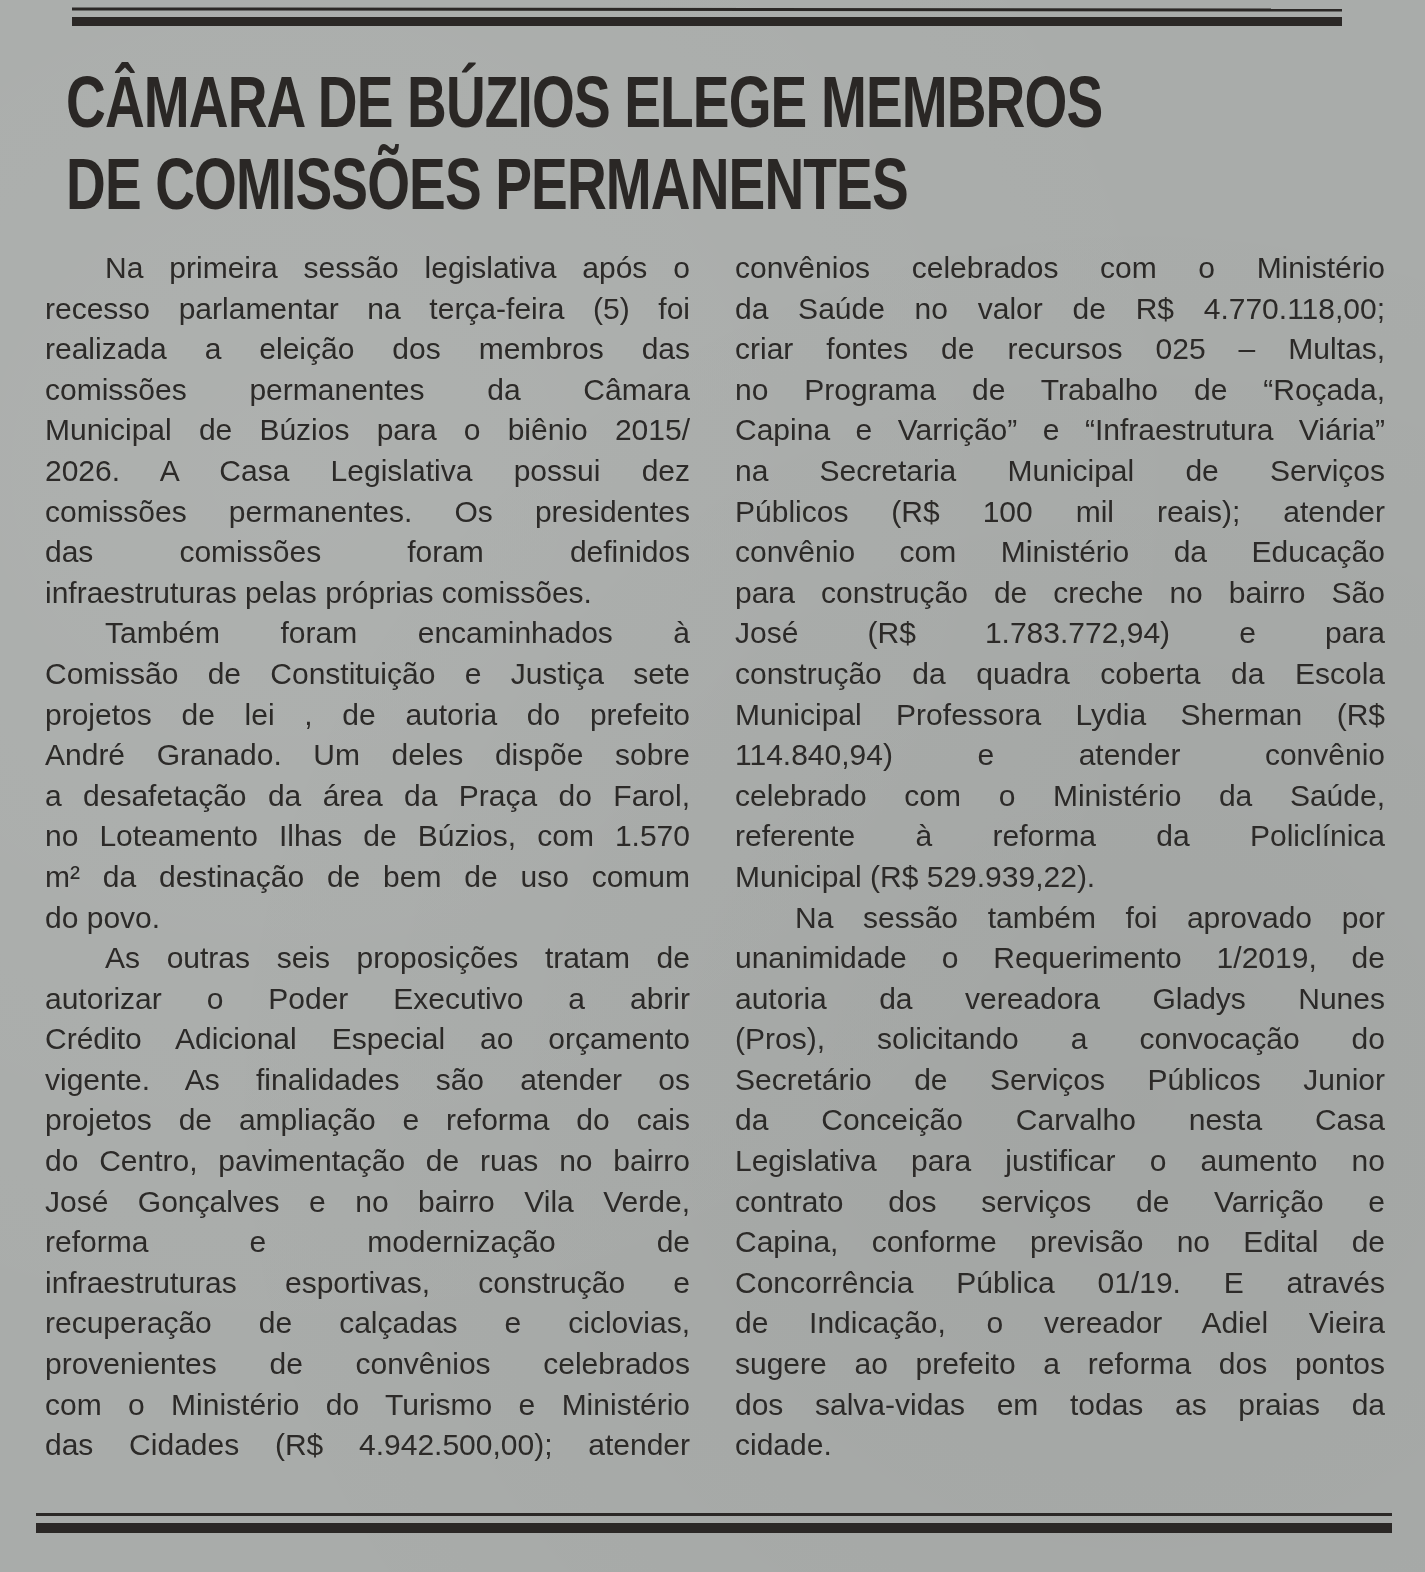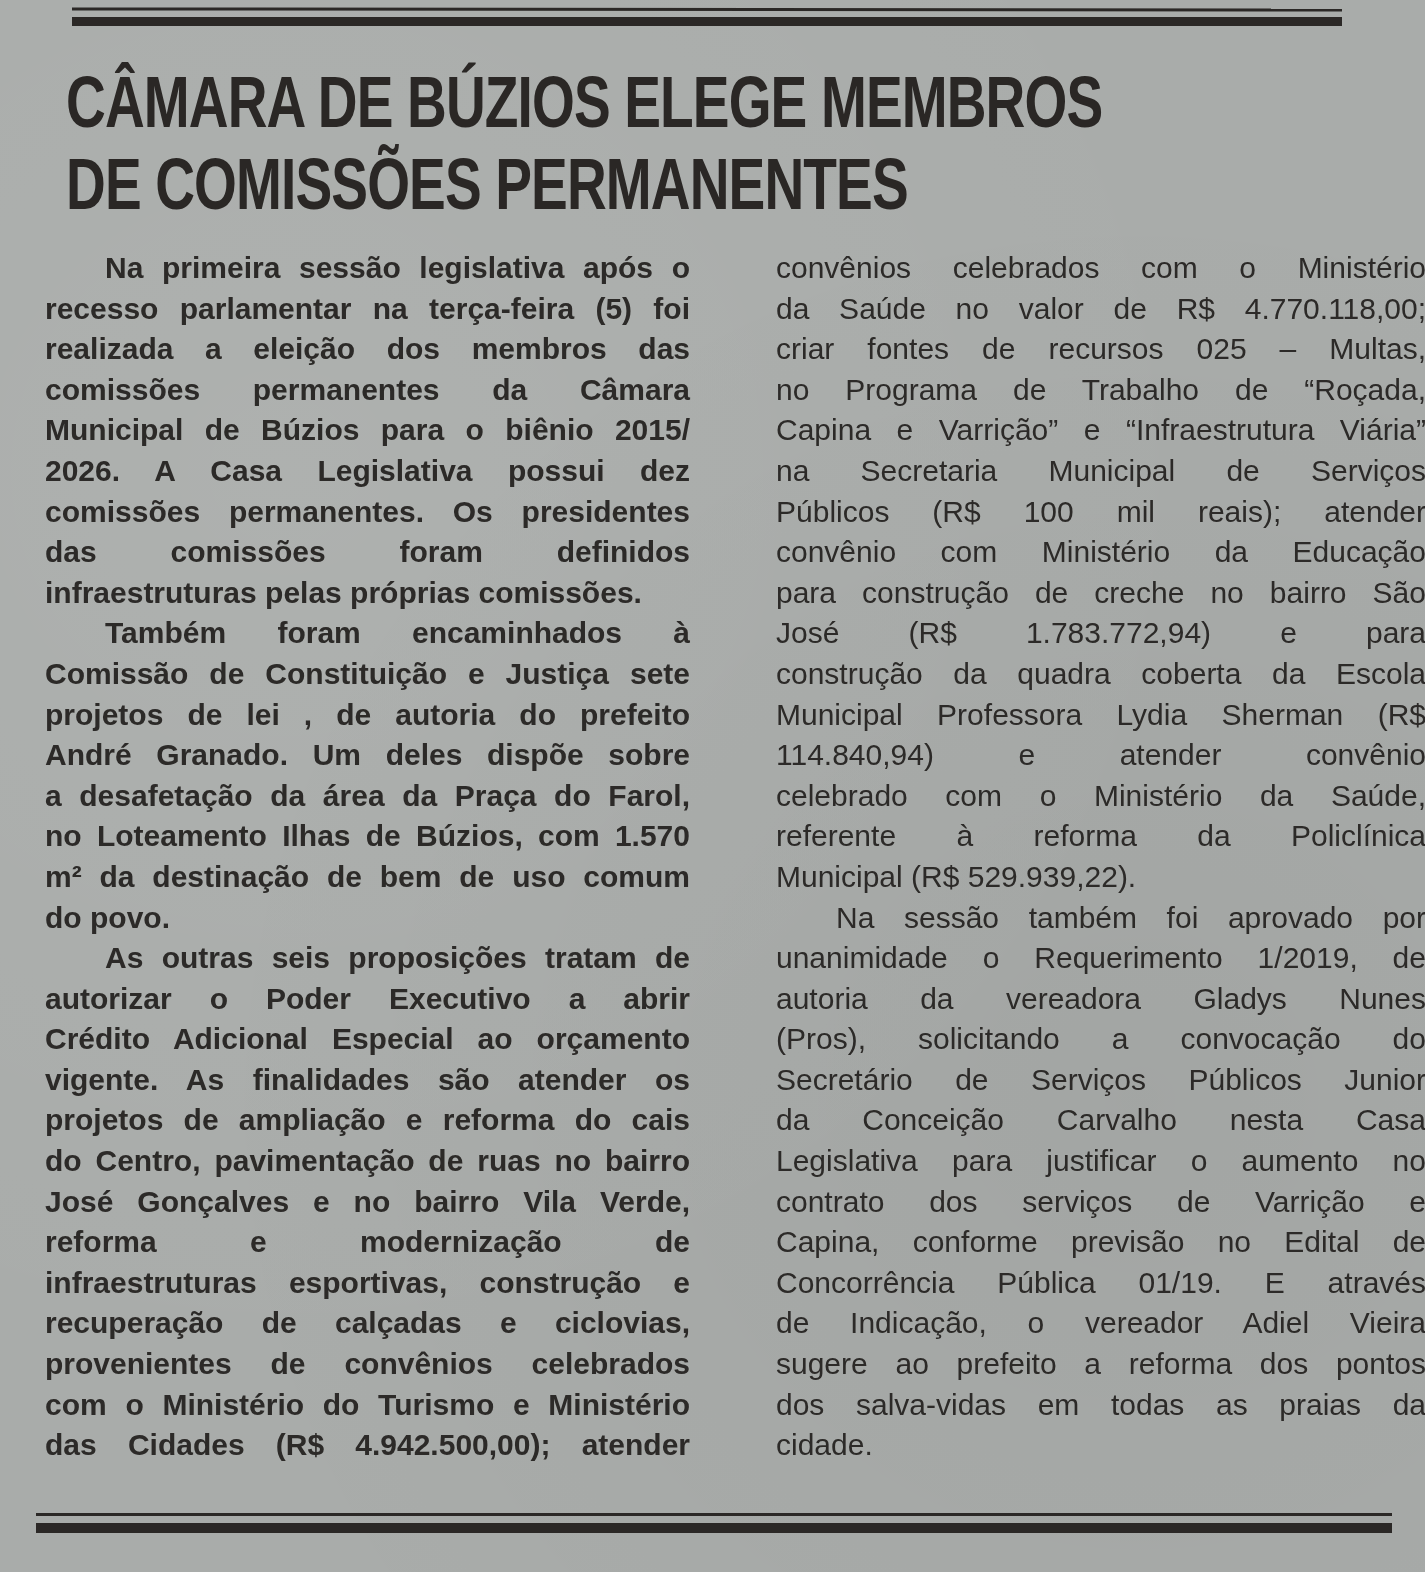--- a/index.html
+++ b/index.html
@@ -69,24 +69,23 @@
       position: absolute;
       top: 248px;
       font-family: "Liberation Sans", "DejaVu Sans", sans-serif;
       font-size: 30px;
       line-height: 40.6px;
       color: #2c2a28;
     }
     .col-left {
       left: 45px;
       width: 645px;
-      font-weight: bold;
     }
     .col-right {
-      left: 776px;
+      left: 735px;
       width: 650px;
     }
     .line {
       display: block;
       white-space: nowrap;
       text-align: justify;
       text-align-last: justify;
       height: 40.6px;
       overflow: visible;
     }

